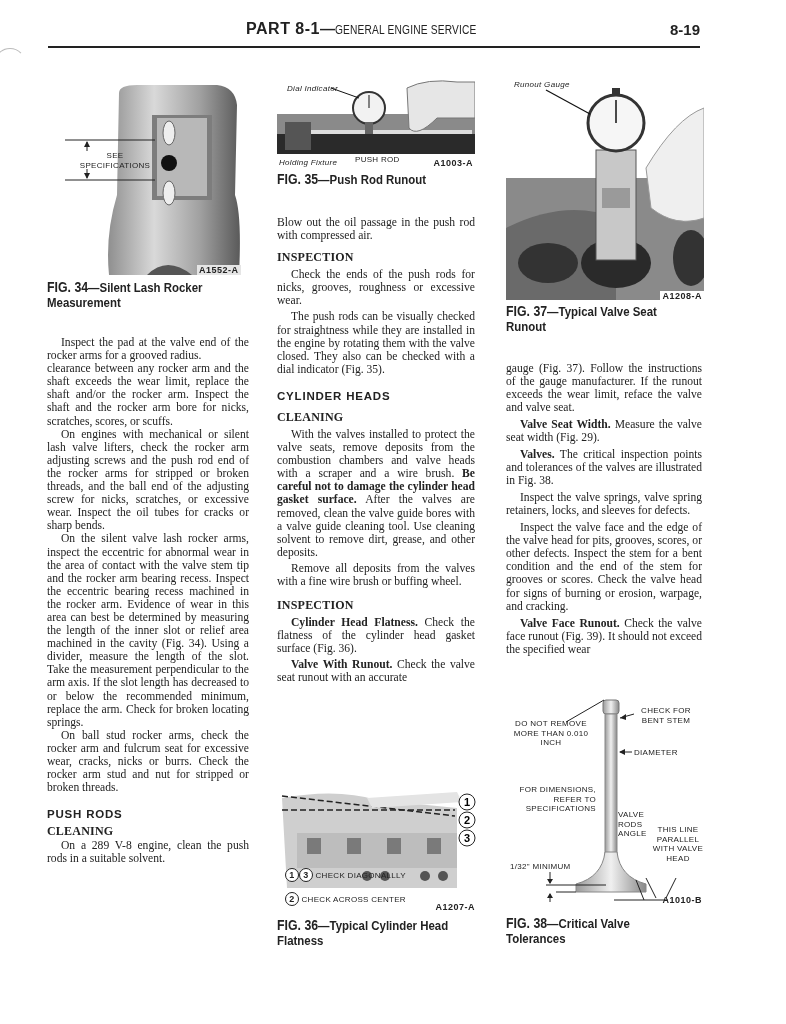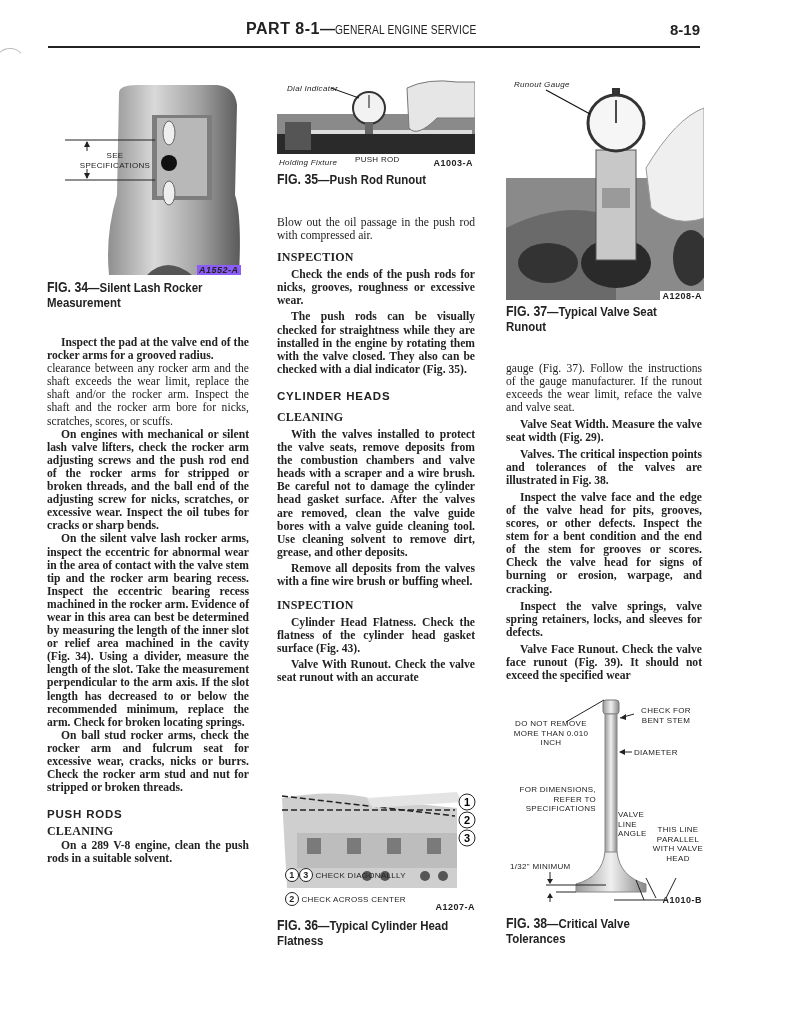--- a/index.html
+++ b/index.html
@@ -11,21 +11,21 @@
   .page-num { position:absolute; right:0; top:1px; font-family:"Liberation Sans", sans-serif; font-weight:bold; font-size:15px; }
   .rule { position:absolute; left:48px; top:46px; width:652px; height:2px; background:#222; }
   .corner { position:absolute; left:-6px; top:48px; width:30px; height:30px; border:1px solid #bbb; border-radius:50%; border-right-color:transparent; border-bottom-color:transparent; }
 
   .col { position:absolute; top:0;margin-top:12px; }
   .col1 { left:47px; width:202px; }
   .col2 { left:277px; width:198px; }
   .col3 { left:506px; width:196px; }
 
   p.t { margin:0; font-size:11.6px; line-height:13.1px; text-align:justify; text-indent:0; }
-  p.t.i { text-indent:14px;font-weight:bold; }
+  p.t.i { text-indent:14px; }
   p.t + p.t { margin-top:0; }
   .h1 { font-family:"Liberation Sans", sans-serif; font-weight:bold; font-size:11.5px; letter-spacing:0.8px; margin:0; }
   .h2 { font-family:"Liberation Serif", serif; font-weight:bold; font-size:12px; margin:0; letter-spacing:0.2px; }
   .cap { font-family:"Liberation Sans", sans-serif; font-weight:bold; font-size:13px; line-height:15px; margin:0; transform:scaleX(0.88); transform-origin:left; width:114%; }
   .code { font-family:"Liberation Sans", sans-serif; font-weight:bold; font-size:9px; letter-spacing:0.5px; }
   .lbl { font-family:"Liberation Sans", sans-serif; font-size:8px; letter-spacing:0.3px; line-height:9.5px; color:#222; }
   .it { font-style:italic; }
 </style>
 </head>
 <body>
@@ -57,21 +57,21 @@
     <ellipse cx="122" cy="108" rx="6" ry="12" fill="#eee" stroke="#666"></ellipse>
     <path d="M100 190 Q120 170 145 190" fill="#555"></path>
     <line x1="18" y1="55" x2="108" y2="55" stroke="#222" stroke-width="1"></line>
     <line x1="18" y1="95" x2="108" y2="95" stroke="#222" stroke-width="1"></line>
     <line x1="40" y1="57" x2="40" y2="66" stroke="#222"></line>
       <path d="M37 62 L40 56 L43 62" fill="#222"></path>
     <line x1="40" y1="84" x2="40" y2="93" stroke="#222"></line>
       <path d="M37 88 L40 94 L43 88" fill="#222"></path>
   </svg>
   <div class="lbl" style="position:absolute;left:0;top:66px;width:80px;text-align:center;margin-left:28px;">SEE SPECIFICATIONS</div>
-  <div class="code" style="position:absolute;left:150px;top:180px;background:#8b5cf6;padding:0 2px;font-style:italic;">A1552-A</div>
+  <div class="code" style="position:absolute;left:150px;top:180px;background:#e5e5e5;padding:0 2px;">A1552-A</div>
   <div class="cap" style="position:absolute;left:0;top:195px;width:210px;">
     <span style="font-size:14px;">FIG. 34</span><span>—</span><span>Silent Lash Rocker Measurement</span>
   </div>
 </div>
 
 <div class="col col1" style="top:324px;">
   <p class="t i">Inspect the pad at the valve end of the rocker arms for a grooved radius.</p>
   <p class="t">clearance between any rocker arm and the shaft exceeds the wear limit, replace the shaft and/or the rocker arm. Inspect the shaft and the rocker arm bore for nicks, scratches, scores, or scuffs.</p>
   <p class="t i">On engines with mechanical or silent lash valve lifters, check the rocker arm adjusting screws and the push rod end of the rocker arms for stripped or broken threads, and the ball end of the adjusting screw for nicks, scratches, or excessive wear. Inspect the oil tubes for cracks or sharp bends.</p>
   <p class="t i">On the silent valve lash rocker arms, inspect the eccentric for abnormal wear in the area of contact with the valve stem tip and the rocker arm bearing recess. Inspect the eccentric bearing recess machined in the rocker arm. Evidence of wear in this area can best be determined by measuring the length of the inner slot or relief area machined in the cavity (Fig. 34). Using a divider, measure the length of the slot. Take the measurement perpendicular to the arm axis. If the slot length has decreased to or below the recommended minimum, replace the arm. Check for broken locating springs.</p>
@@ -105,21 +105,21 @@
 <div class="col col2" style="top:204px;">
   <p class="t">Blow out the oil passage in the push rod with compressed air.</p>
   <p class="h2" style="margin-top:8px;">INSPECTION</p>
   <p class="t i" style="margin-top:3px;">Check the ends of the push rods for nicks, grooves, roughness or excessive wear.</p>
   <p class="t i" style="margin-top:3px;">The push rods can be visually checked for straightness while they are installed in the engine by rotating them with the valve closed. They also can be checked with a dial indicator (Fig. 35).</p>
   <p class="h1" style="margin-top:14px;">CYLINDER HEADS</p>
   <p class="h2" style="margin-top:8px;">CLEANING</p>
   <p class="t i" style="margin-top:3px;"><span>With the valves installed to protect the valve seats, remove deposits from the combustion chambers and valve heads with a scraper and a wire brush. </span><b>Be careful not to damage the cylinder head gasket surface.</b><span> After the valves are removed, clean the valve guide bores with a valve guide cleaning tool. Use cleaning solvent to remove dirt, grease, and other deposits.</span></p>
   <p class="t i" style="margin-top:3px;">Remove all deposits from the valves with a fine wire brush or buffing wheel.</p>
   <p class="h2" style="margin-top:10px;">INSPECTION</p>
-  <p class="t i" style="margin-top:3px;"><b>Cylinder Head Flatness.</b><span> Check the flatness of the cylinder head gasket surface (Fig. 43).</span></p>
+  <p class="t i" style="margin-top:3px;"><b>Cylinder Head Flatness.</b><span> Check the flatness of the cylinder head gasket surface (Fig. 36).</span></p>
   <p class="t i" style="margin-top:3px;"><b>Valve With Runout.</b><span> Check the valve seat runout with an accurate</span></p>
 </div>
 
 <div style="position:absolute;left:277px;top:788px;width:200px;height:160px;">
   <svg width="200" height="110" viewBox="0 0 200 110" style="position:absolute;left:0;top:0;">
     <rect x="0" y="0" width="200" height="110" fill="#fff"></rect>
     <path d="M5 10 Q60 0 100 12 L180 20 L180 100 L10 100 Z" fill="#cfcfcf"></path>
     <rect x="20" y="45" width="160" height="35" fill="#bdbdbd"></rect>
     <g fill="#7a7a7a">
         <rect x="30" y="50" width="14" height="16"></rect>
@@ -178,22 +178,22 @@
   <div class="code" style="position:absolute;right:0;top:213px;background:#fff;padding:0 2px;">A1208-A</div>
   <div class="cap" style="position:absolute;left:0;top:226px;width:200px;">
     <span style="font-size:14px;">FIG. 37</span><span>—</span><span>Typical Valve Seat Runout</span>
   </div>
 </div>
 
 <div class="col col3" style="top:350px;">
   <p class="t">gauge (Fig. 37). Follow the instructions of the gauge manufacturer. If the runout exceeds the wear limit, reface the valve and valve seat.</p>
   <p class="t i" style="margin-top:4px;"><b>Valve Seat Width.</b><span> Measure the valve seat width (Fig. 29).</span></p>
   <p class="t i" style="margin-top:3px;"><b>Valves.</b><span> The critical inspection points and tolerances of the valves are illustrated in Fig. 38.</span></p>
+  <p class="t i" style="margin-top:4px;">Inspect the valve springs, valve spring retainers, locks, and sleeves for defects.</p>
   <p class="t i" style="margin-top:4px;">Inspect the valve face and the edge of the valve head for pits, grooves, scores, or other defects. Inspect the stem for a bent condition and the end of the stem for grooves or scores. Check the valve head for signs of burning or erosion, warpage, and cracking.</p>
-  <p class="t i" style="margin-top:4px;">Inspect the valve springs, valve spring retainers, locks, and sleeves for defects.</p>
   <p class="t i" style="margin-top:4px;"><b>Valve Face Runout.</b><span> Check the valve face runout (Fig. 39). It should not exceed the specified wear</span></p>
 </div>
 
 <div style="position:absolute;left:506px;top:692px;width:200px;height:260px;">
   <svg width="200" height="210" viewBox="0 0 200 210" style="position:absolute;left:0;top:0;">
     <defs>
       <linearGradient id="vg" x1="0" x2="1">
           <stop offset="0" stop-color="#9a9a9a"></stop>
           <stop offset="0.5" stop-color="#f0f0f0"></stop>
           <stop offset="1" stop-color="#888"></stop>
@@ -215,20 +215,20 @@
       <path d="M114 26 L120 22 L120 28 Z" fill="#222"></path>
     <line x1="114" y1="60" x2="126" y2="60" stroke="#222"></line>
       <path d="M113 60 L119 57 L119 63 Z" fill="#222"></path>
     <line x1="140" y1="186" x2="150" y2="206" stroke="#222"></line>
     <line x1="160" y1="206" x2="170" y2="186" stroke="#222"></line>
   </svg>
   <div class="lbl" style="position:absolute;left:0;top:27px;width:90px;text-align:center;">DO NOT REMOVE MORE THAN 0.010 INCH</div>
   <div class="lbl" style="position:absolute;left:130px;top:14px;width:60px;text-align:center;">CHECK FOR BENT STEM</div>
   <div class="lbl" style="position:absolute;left:128px;top:56px;">DIAMETER</div>
   <div class="lbl" style="position:absolute;left:0;top:93px;width:90px;text-align:right;">FOR DIMENSIONS, REFER TO SPECIFICATIONS</div>
-  <div class="lbl" style="position:absolute;left:112px;top:118px;width:26px;">VALVE LINE ANGLE</div>
+  <div class="lbl" style="position:absolute;left:112px;top:118px;width:26px;">VALVE RODS ANGLE</div>
   <div class="lbl" style="position:absolute;left:144px;top:133px;width:56px;text-align:center;">THIS LINE PARALLEL WITH VALVE HEAD</div>
   <div class="lbl" style="position:absolute;left:4px;top:170px;">1/32" MINIMUM</div>
   <div class="code" style="position:absolute;right:4px;top:203px;">A1010-B</div>
   <div class="cap" style="position:absolute;left:0;top:224px;width:160px;">
     <span style="font-size:14px;">FIG. 38</span><span>—</span><span>Critical Valve Tolerances</span>
   </div>
 </div>
 
 </body></html>

